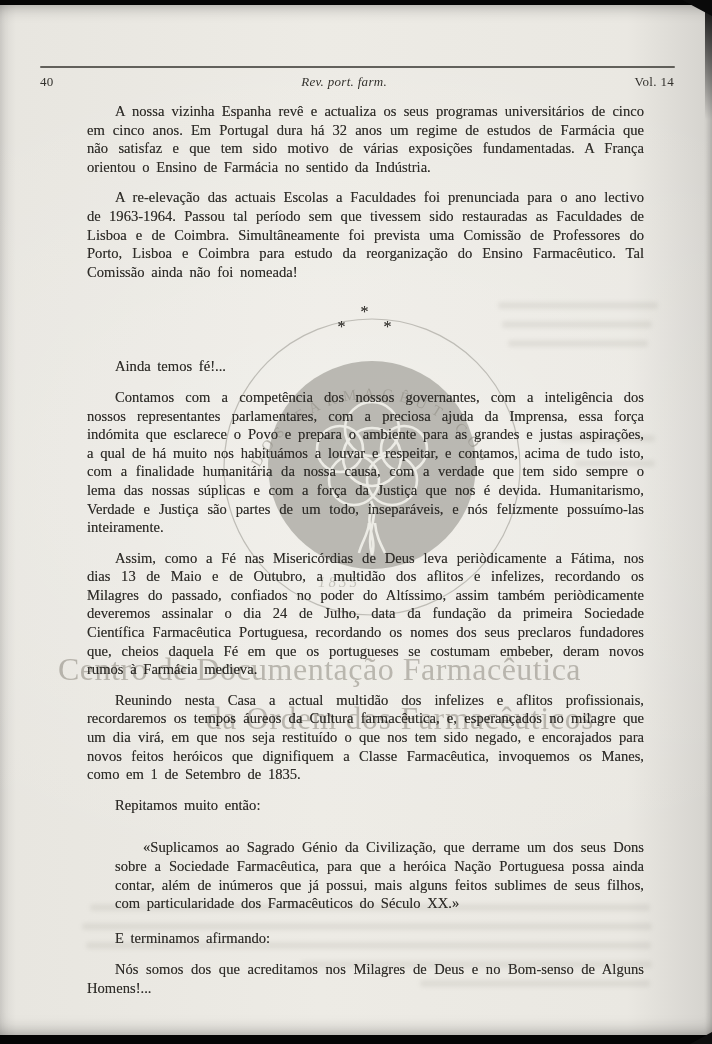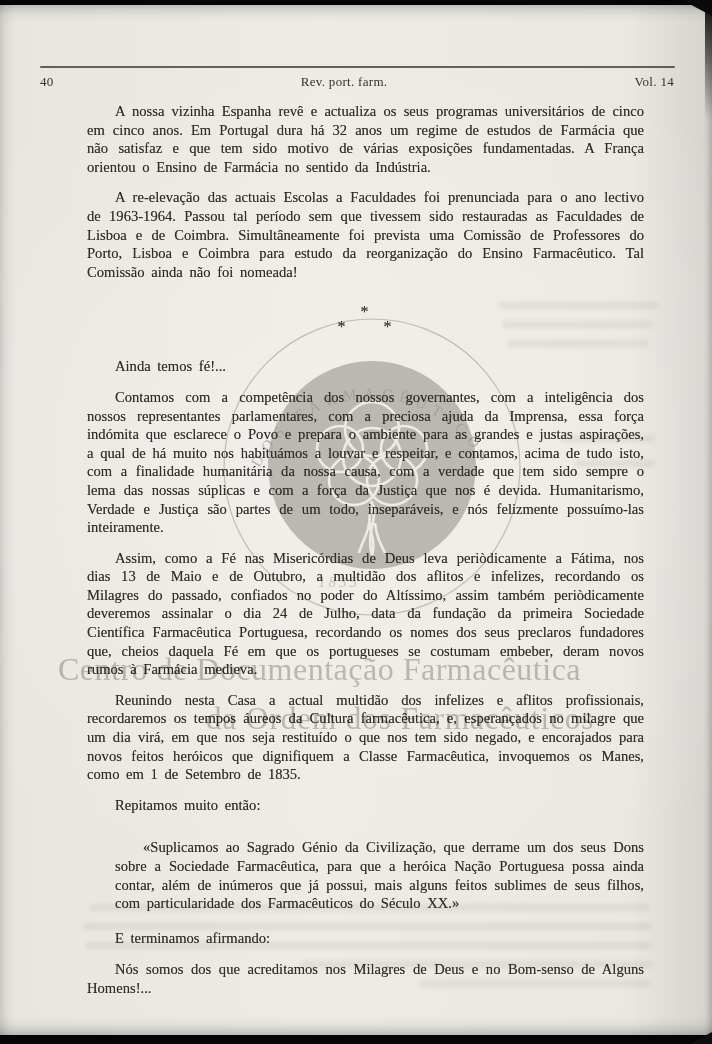--- a/index.html
+++ b/index.html
@@ -27,21 +27,21 @@
   }
   .corner-br{
     position:absolute;bottom:0;right:0;width:0;height:0;
     border-bottom:12px solid #0e0e0e;border-left:22px solid transparent;
   }
   .pagehead{
     position:absolute;left:40px;right:38px;top:33px;height:18px;
     display:flex;justify-content:space-between;align-items:baseline;
     color:#33312d;font-size:13px;letter-spacing:.3px;margin-top:36px;
   }
-  .pagehead .jt{text-align:right;}
+  .pagehead .jt{font-style:italic;text-align:right;}
   .rule{
     position:absolute;left:40px;right:37px;top:61px;height:1.5px;
     background:#403e3a;opacity:.8;border-radius:1px;
   }
   .col{
     position:absolute;left:75px;top:85px;width:581px;z-index:3;
     color:#2f2d29;font-size:14.6px;line-height:18.6px;
     text-align:justify;
     text-shadow:0 0 .5px rgba(47,45,41,.55);
   }

